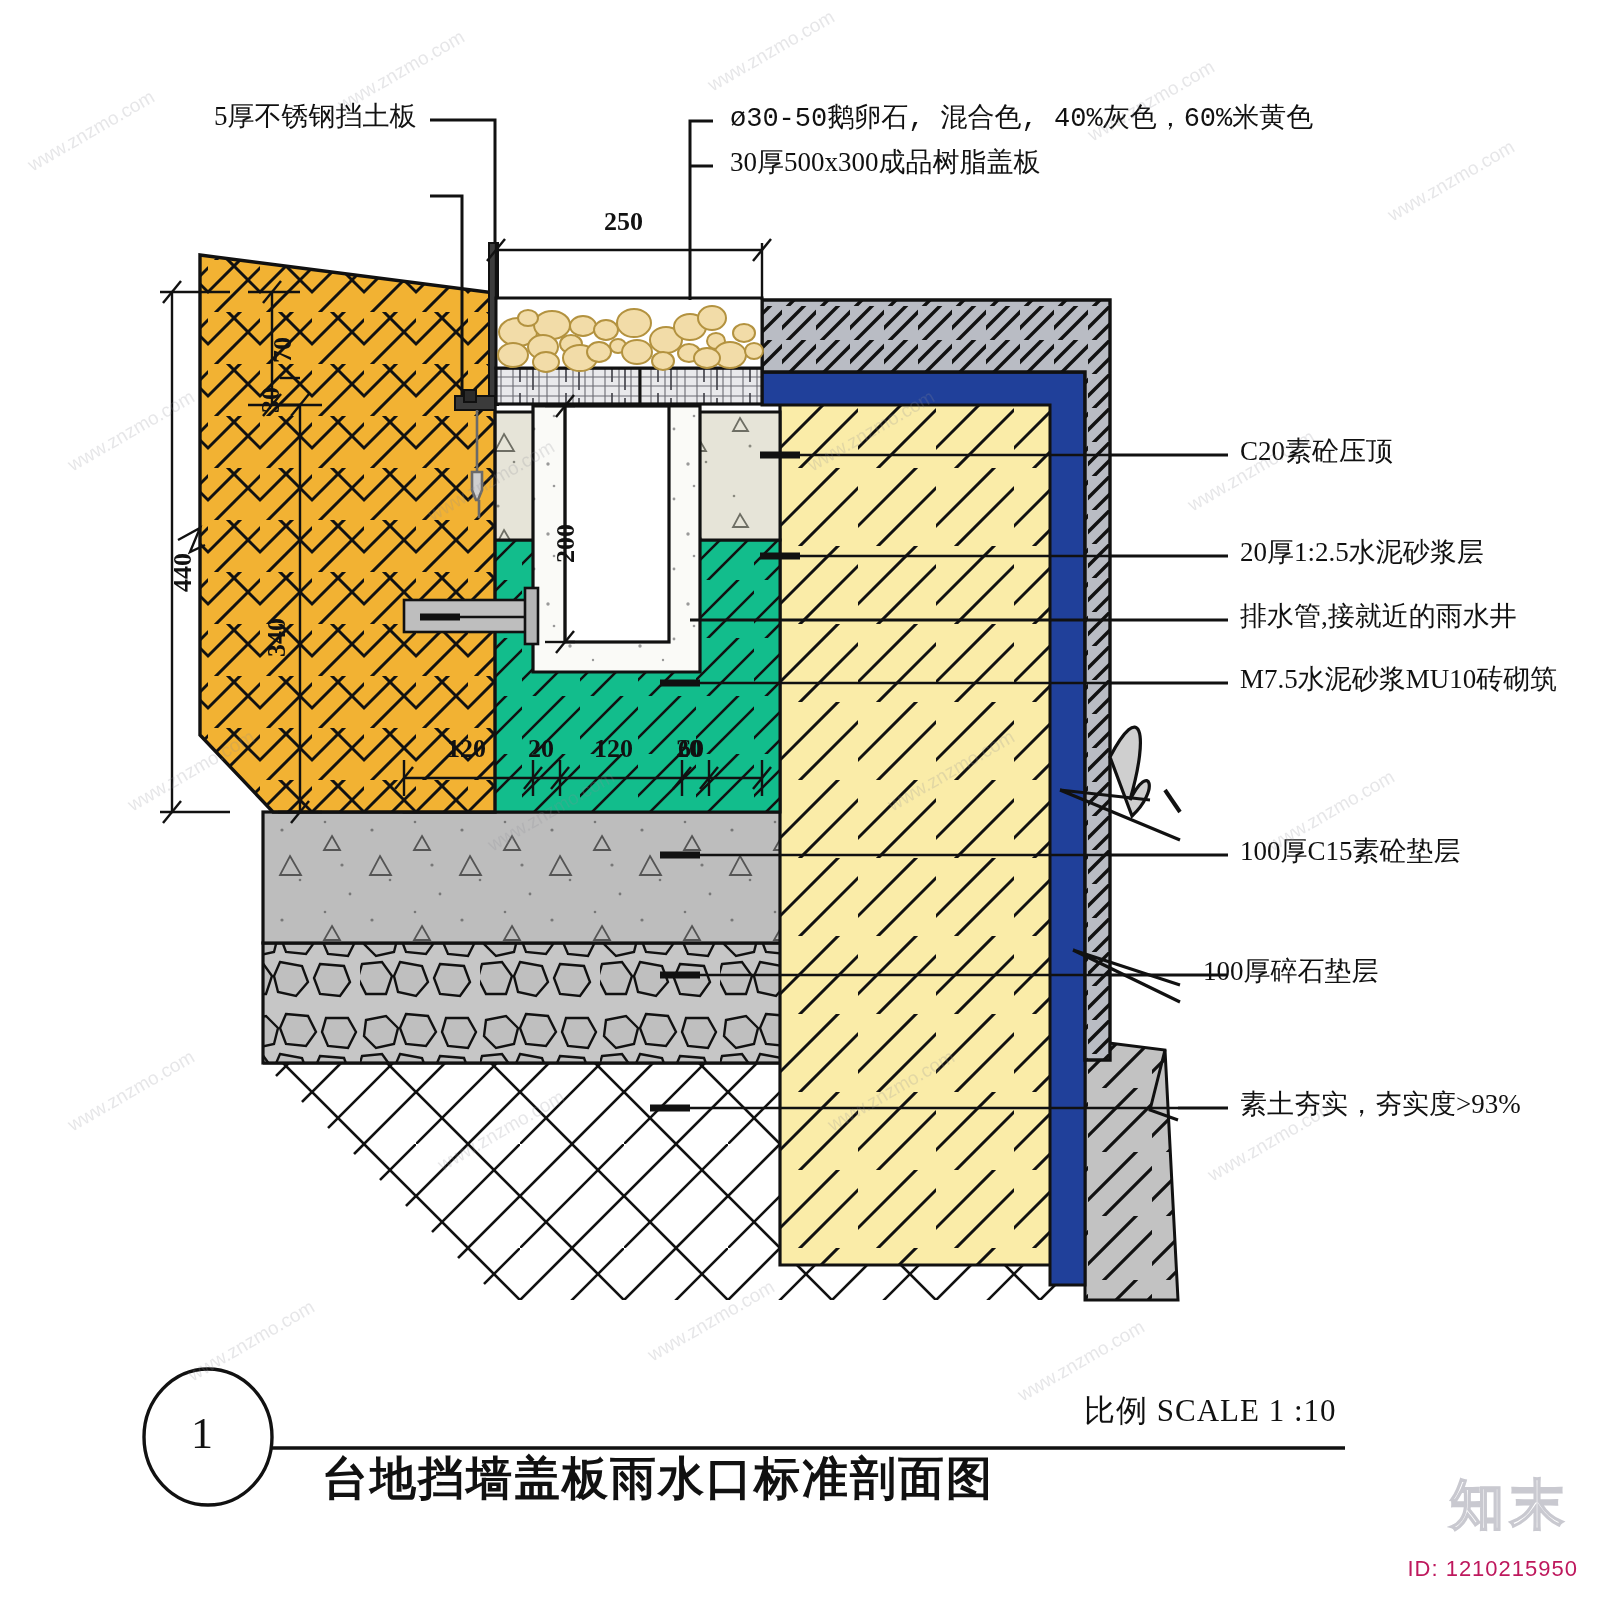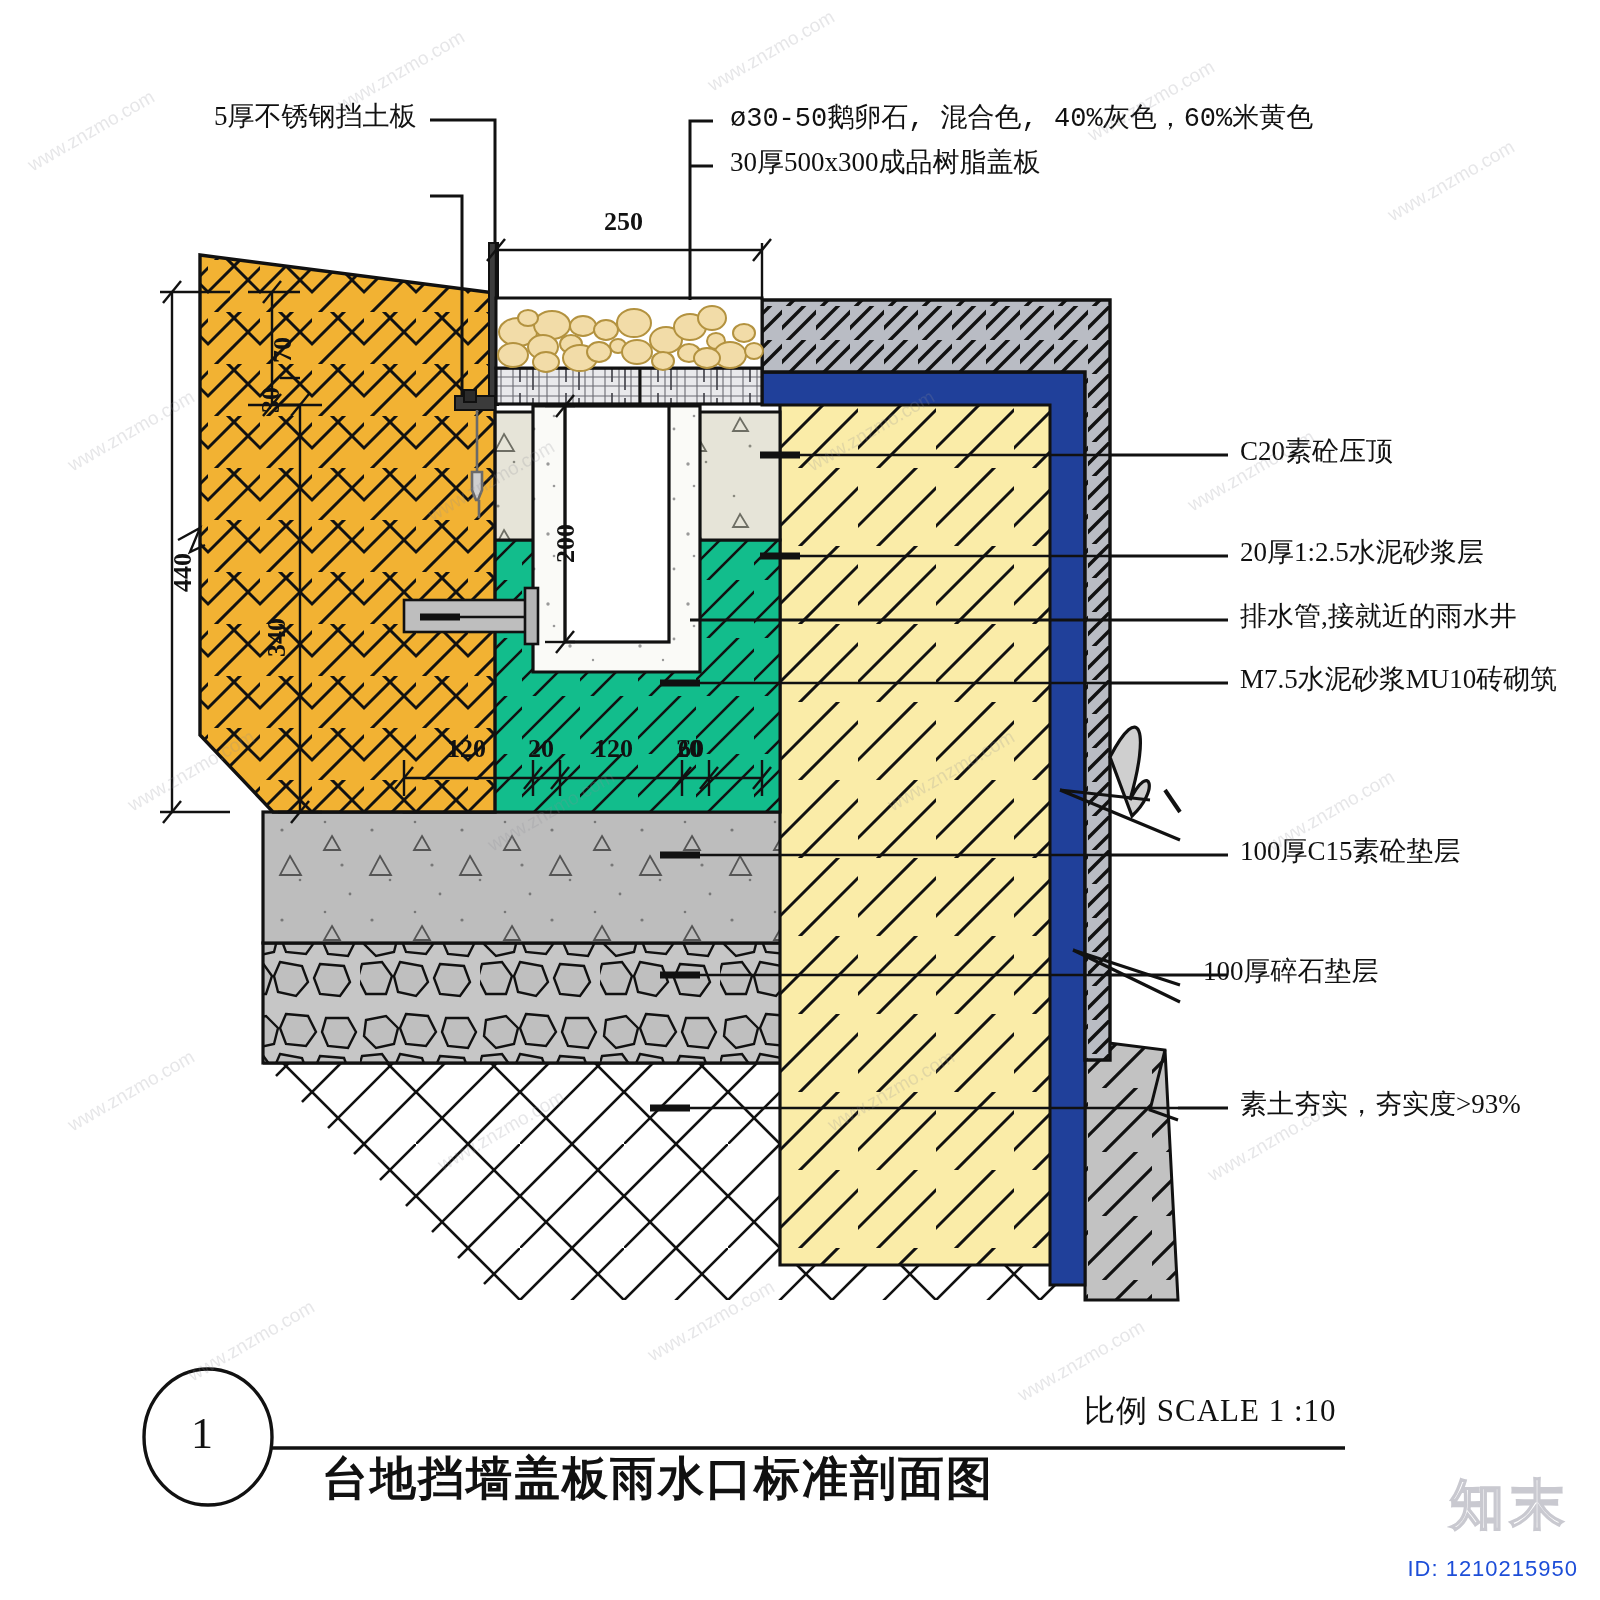--- a/index.html
+++ b/index.html
@@ -12,21 +12,21 @@
   .note{font-size:27px;letter-spacing:0px;}
   .dim{font-size:26px;font-weight:600;}
   .dimv{font-size:26px;font-weight:600;transform:rotate(-90deg);transform-origin:left top;}
   .title-cn{font-size:46px;font-weight:700;letter-spacing:2px;}
   .scale-txt{font-size:31px;letter-spacing:1px;}
   .bubble-num{font-size:44px;}
   .wm{position:absolute;color:rgba(140,140,150,.22);font-size:19px;
       font-family:"Liberation Sans",sans-serif;white-space:nowrap;
       transform:rotate(-30deg);pointer-events:none;user-select:none;}
   #idtag{position:absolute;right:22px;bottom:18px;text-align:right;
-         font-family:"Liberation Sans",sans-serif;font-size:22px;color:#1d4ed8;letter-spacing:1px;}
+         font-family:"Liberation Sans",sans-serif;font-size:22px;color:#be185d;letter-spacing:1px;}
   #zhimo{position:absolute;right:30px;bottom:58px;font-size:54px;font-weight:700;
          color:#fff;-webkit-text-stroke:1.5px #c9c9d0;letter-spacing:6px;
          font-family:"Liberation Sans",sans-serif;}
 </style>
 </head>
 <body>
 
 <div id="stage">
 
 <svg class="draw" viewBox="0 0 1600 1600">

